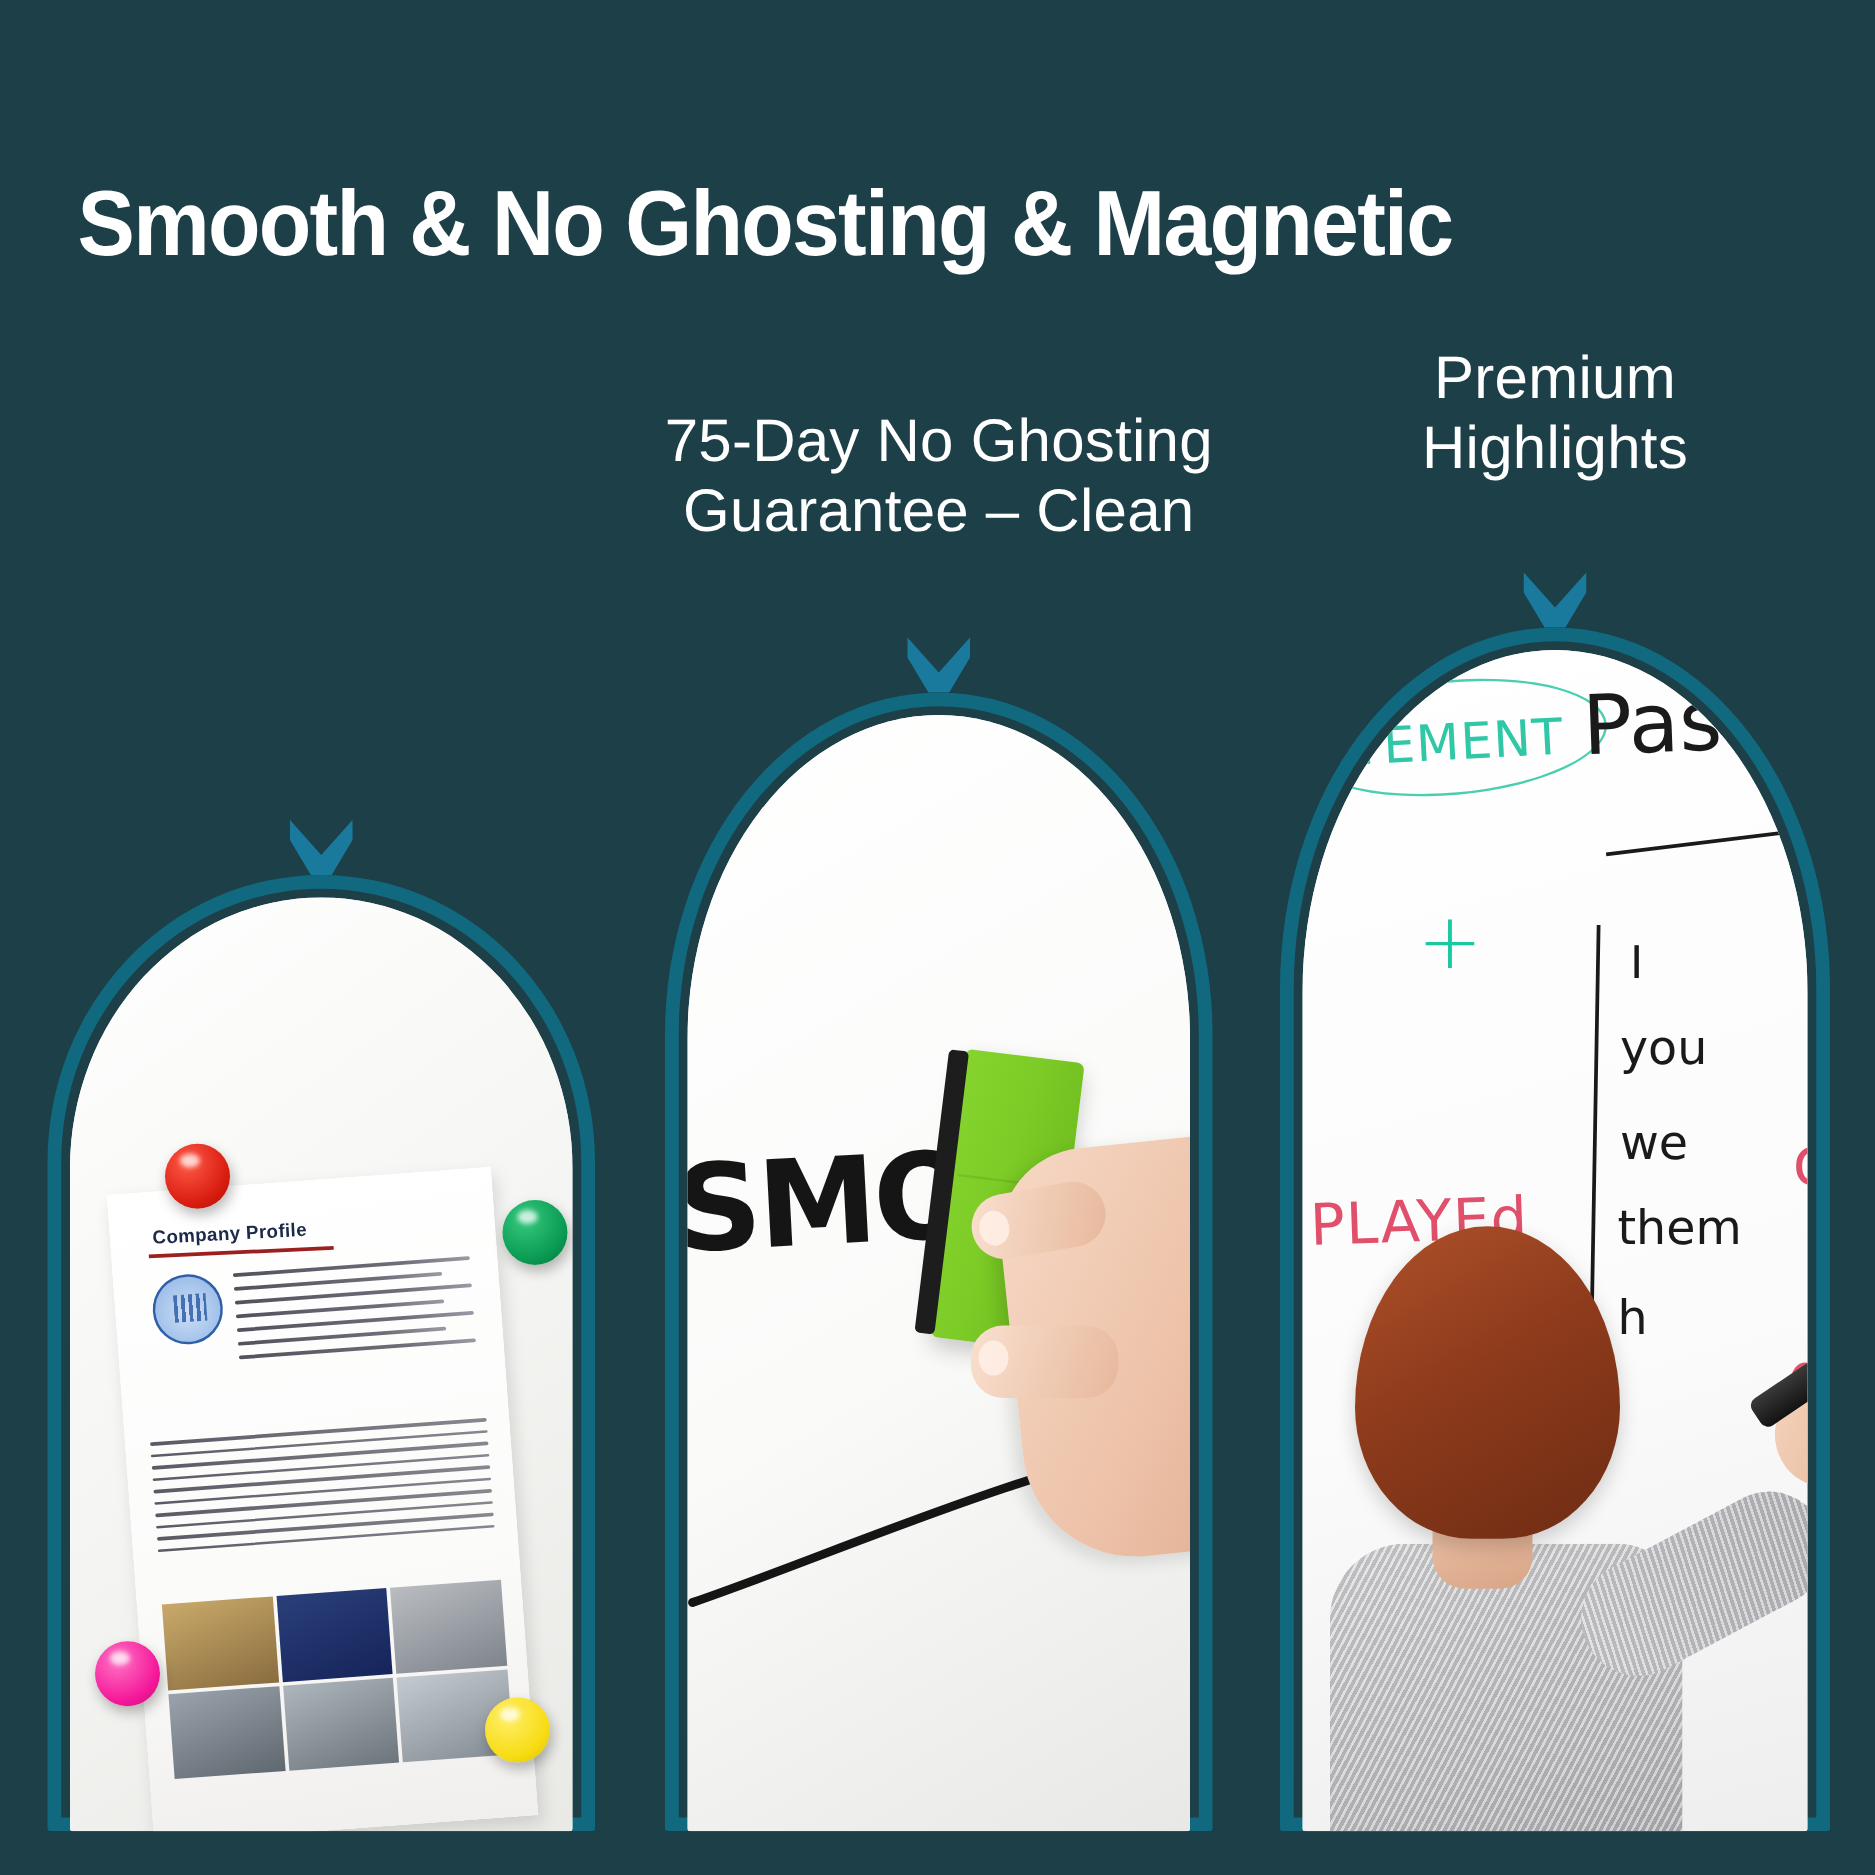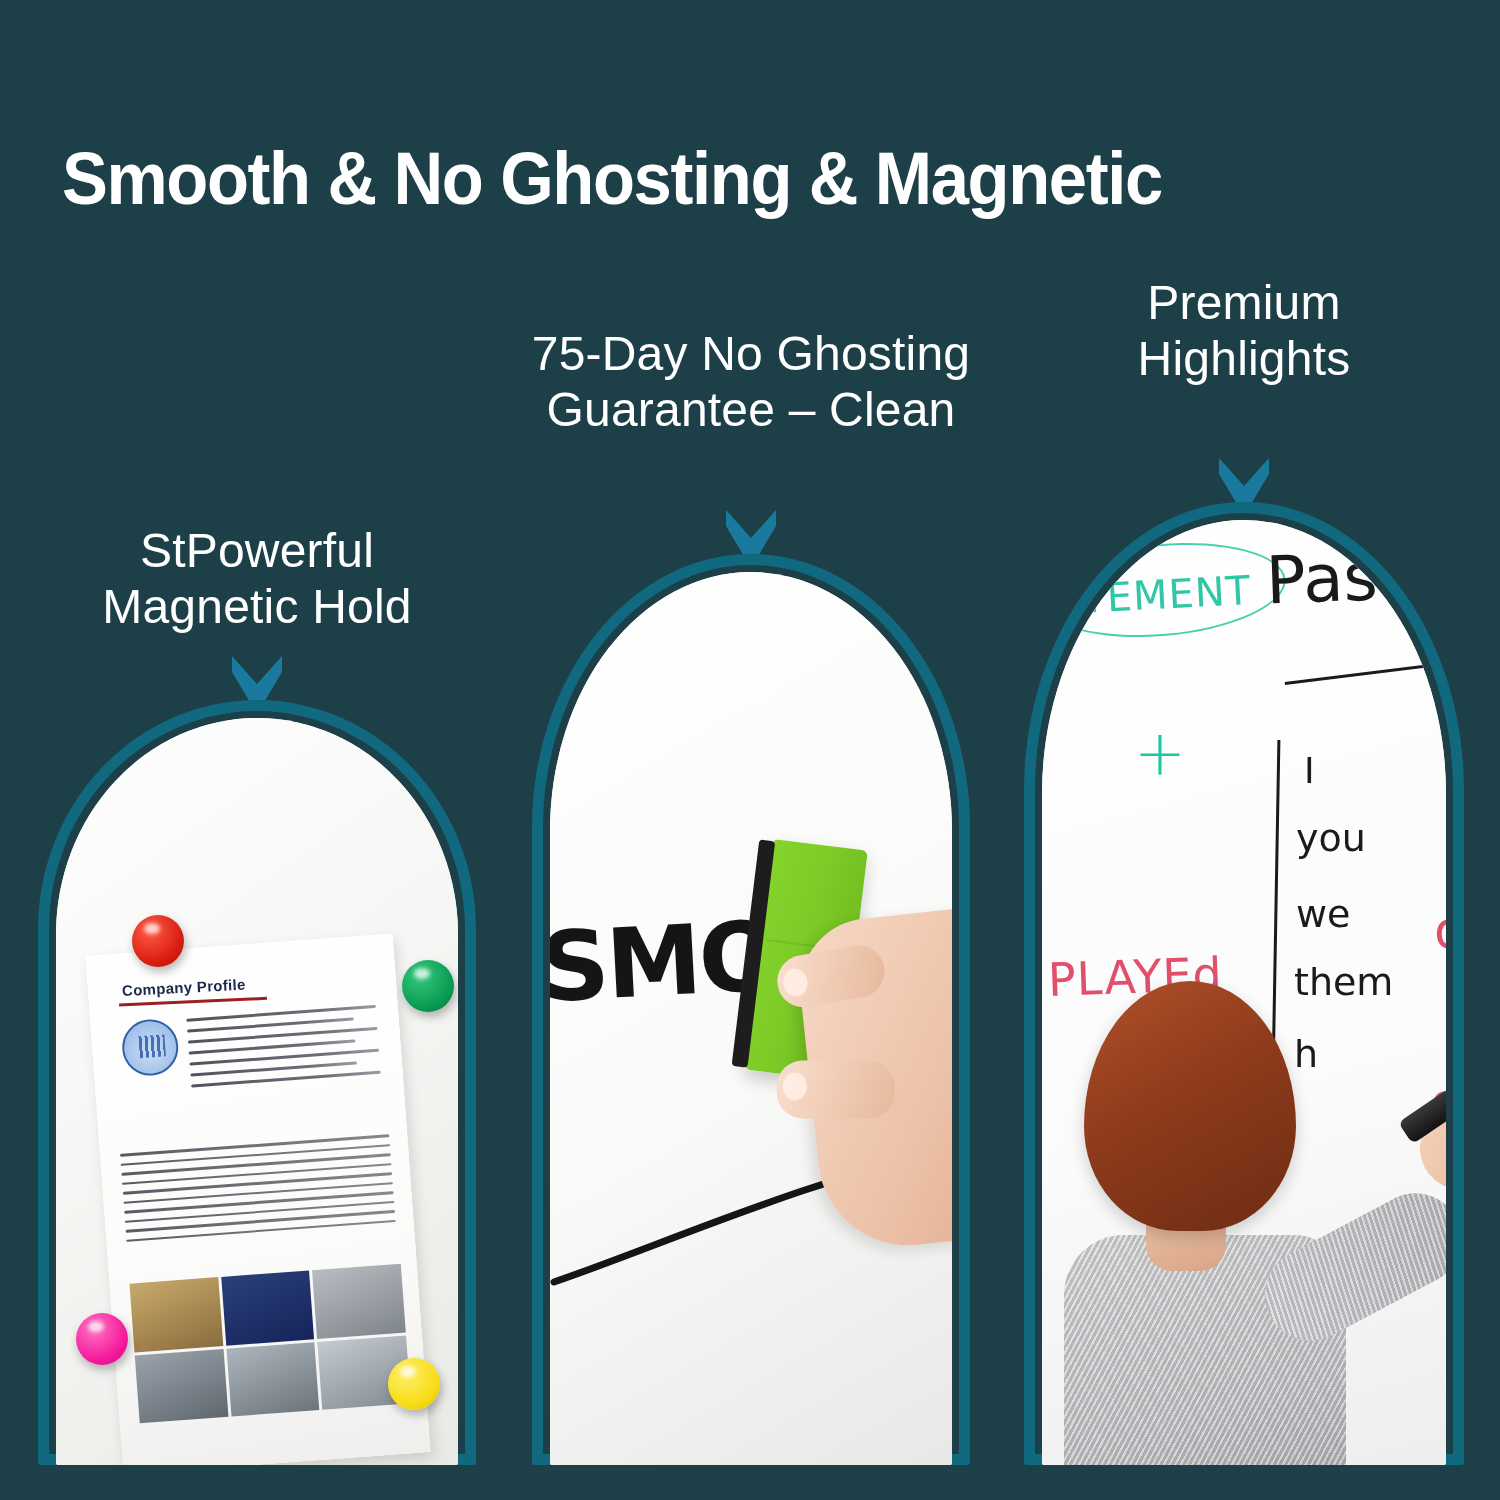--- a/index.html
+++ b/index.html
@@ -302,24 +302,20 @@
 </style>
 </head>
 <body>
 
 <div id="header">
   <div id="main-title">Smooth &amp; No Ghosting &amp; Magnetic</div>
 </div>
 
 <div class="column" id="col-1">
 
-  <div class="caption" id="caption-1">
-    <div>StPowerful</div>
-    <div>Magnetic Hold</div>
-  </div>
 
   <svg class="arrow" id="arrow-1" viewBox="0 0 54 62">
     <path d="M2 2 L27 30 L52 2 L52 18 L27 60 L2 18 Z" fill="#1a7a9e"></path>
   </svg>
 
   <div class="panel" id="panel-1">
     <div class="panel-ring"></div>
     <div class="panel-face">
       <div class="photo" id="photo-1">
 

